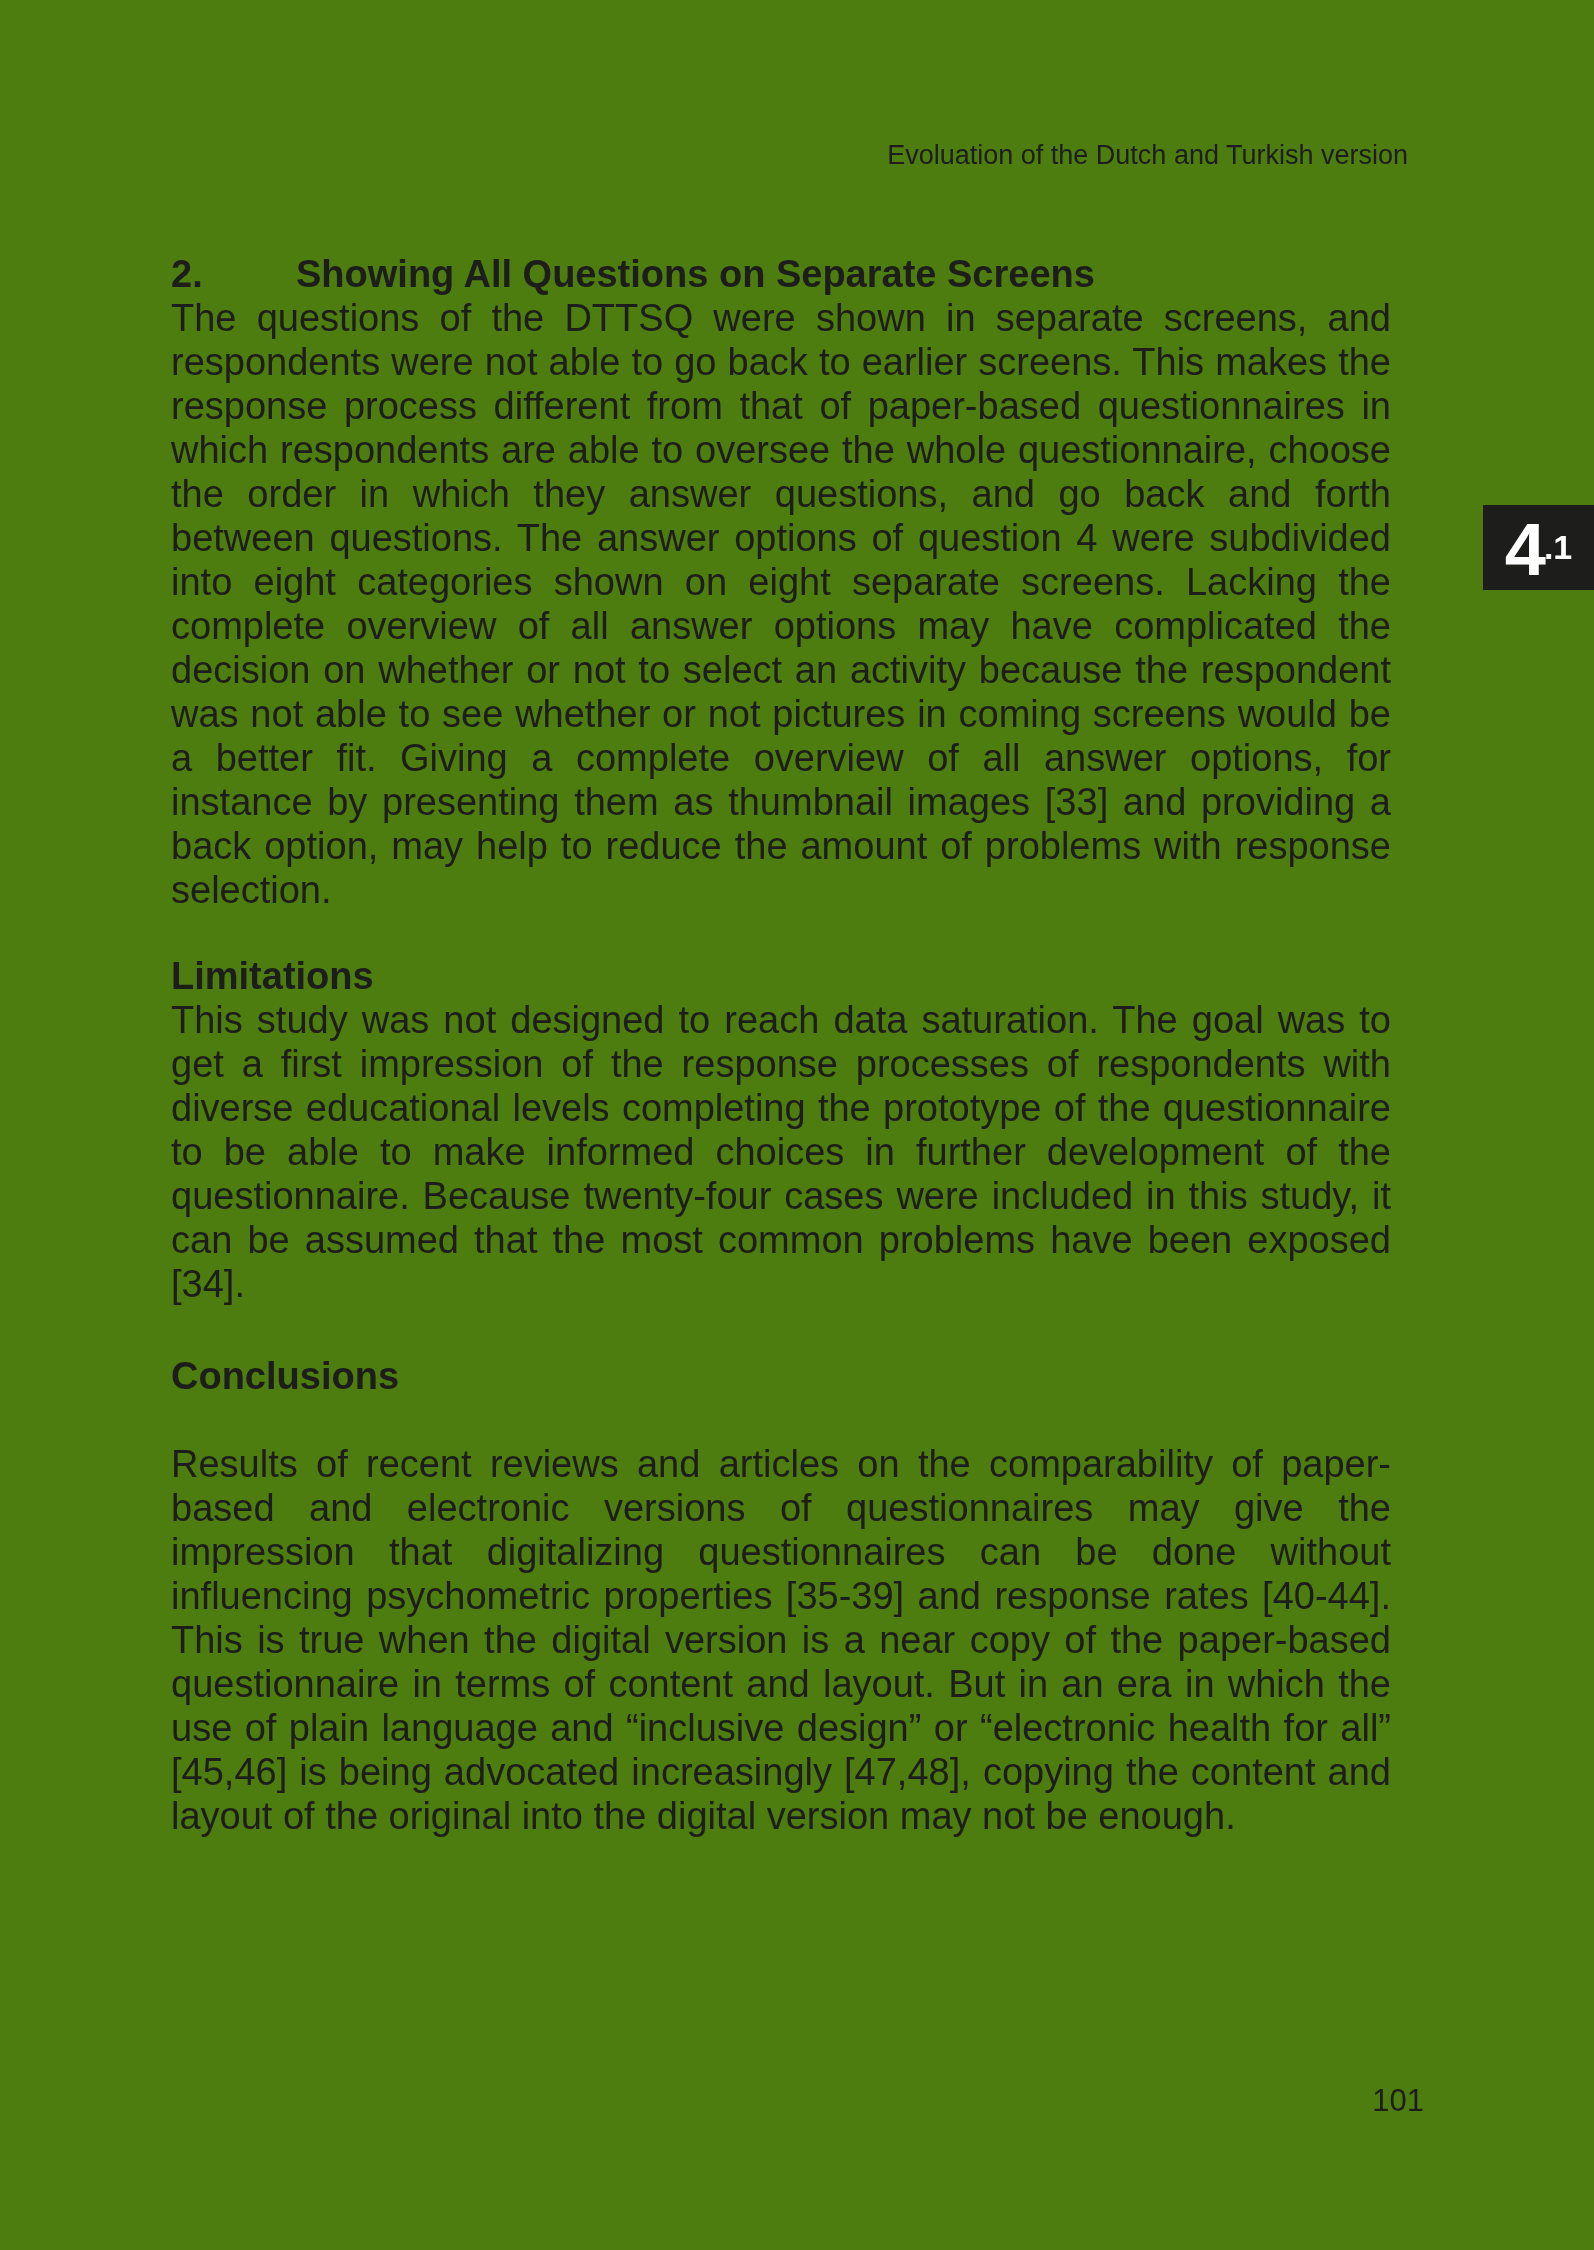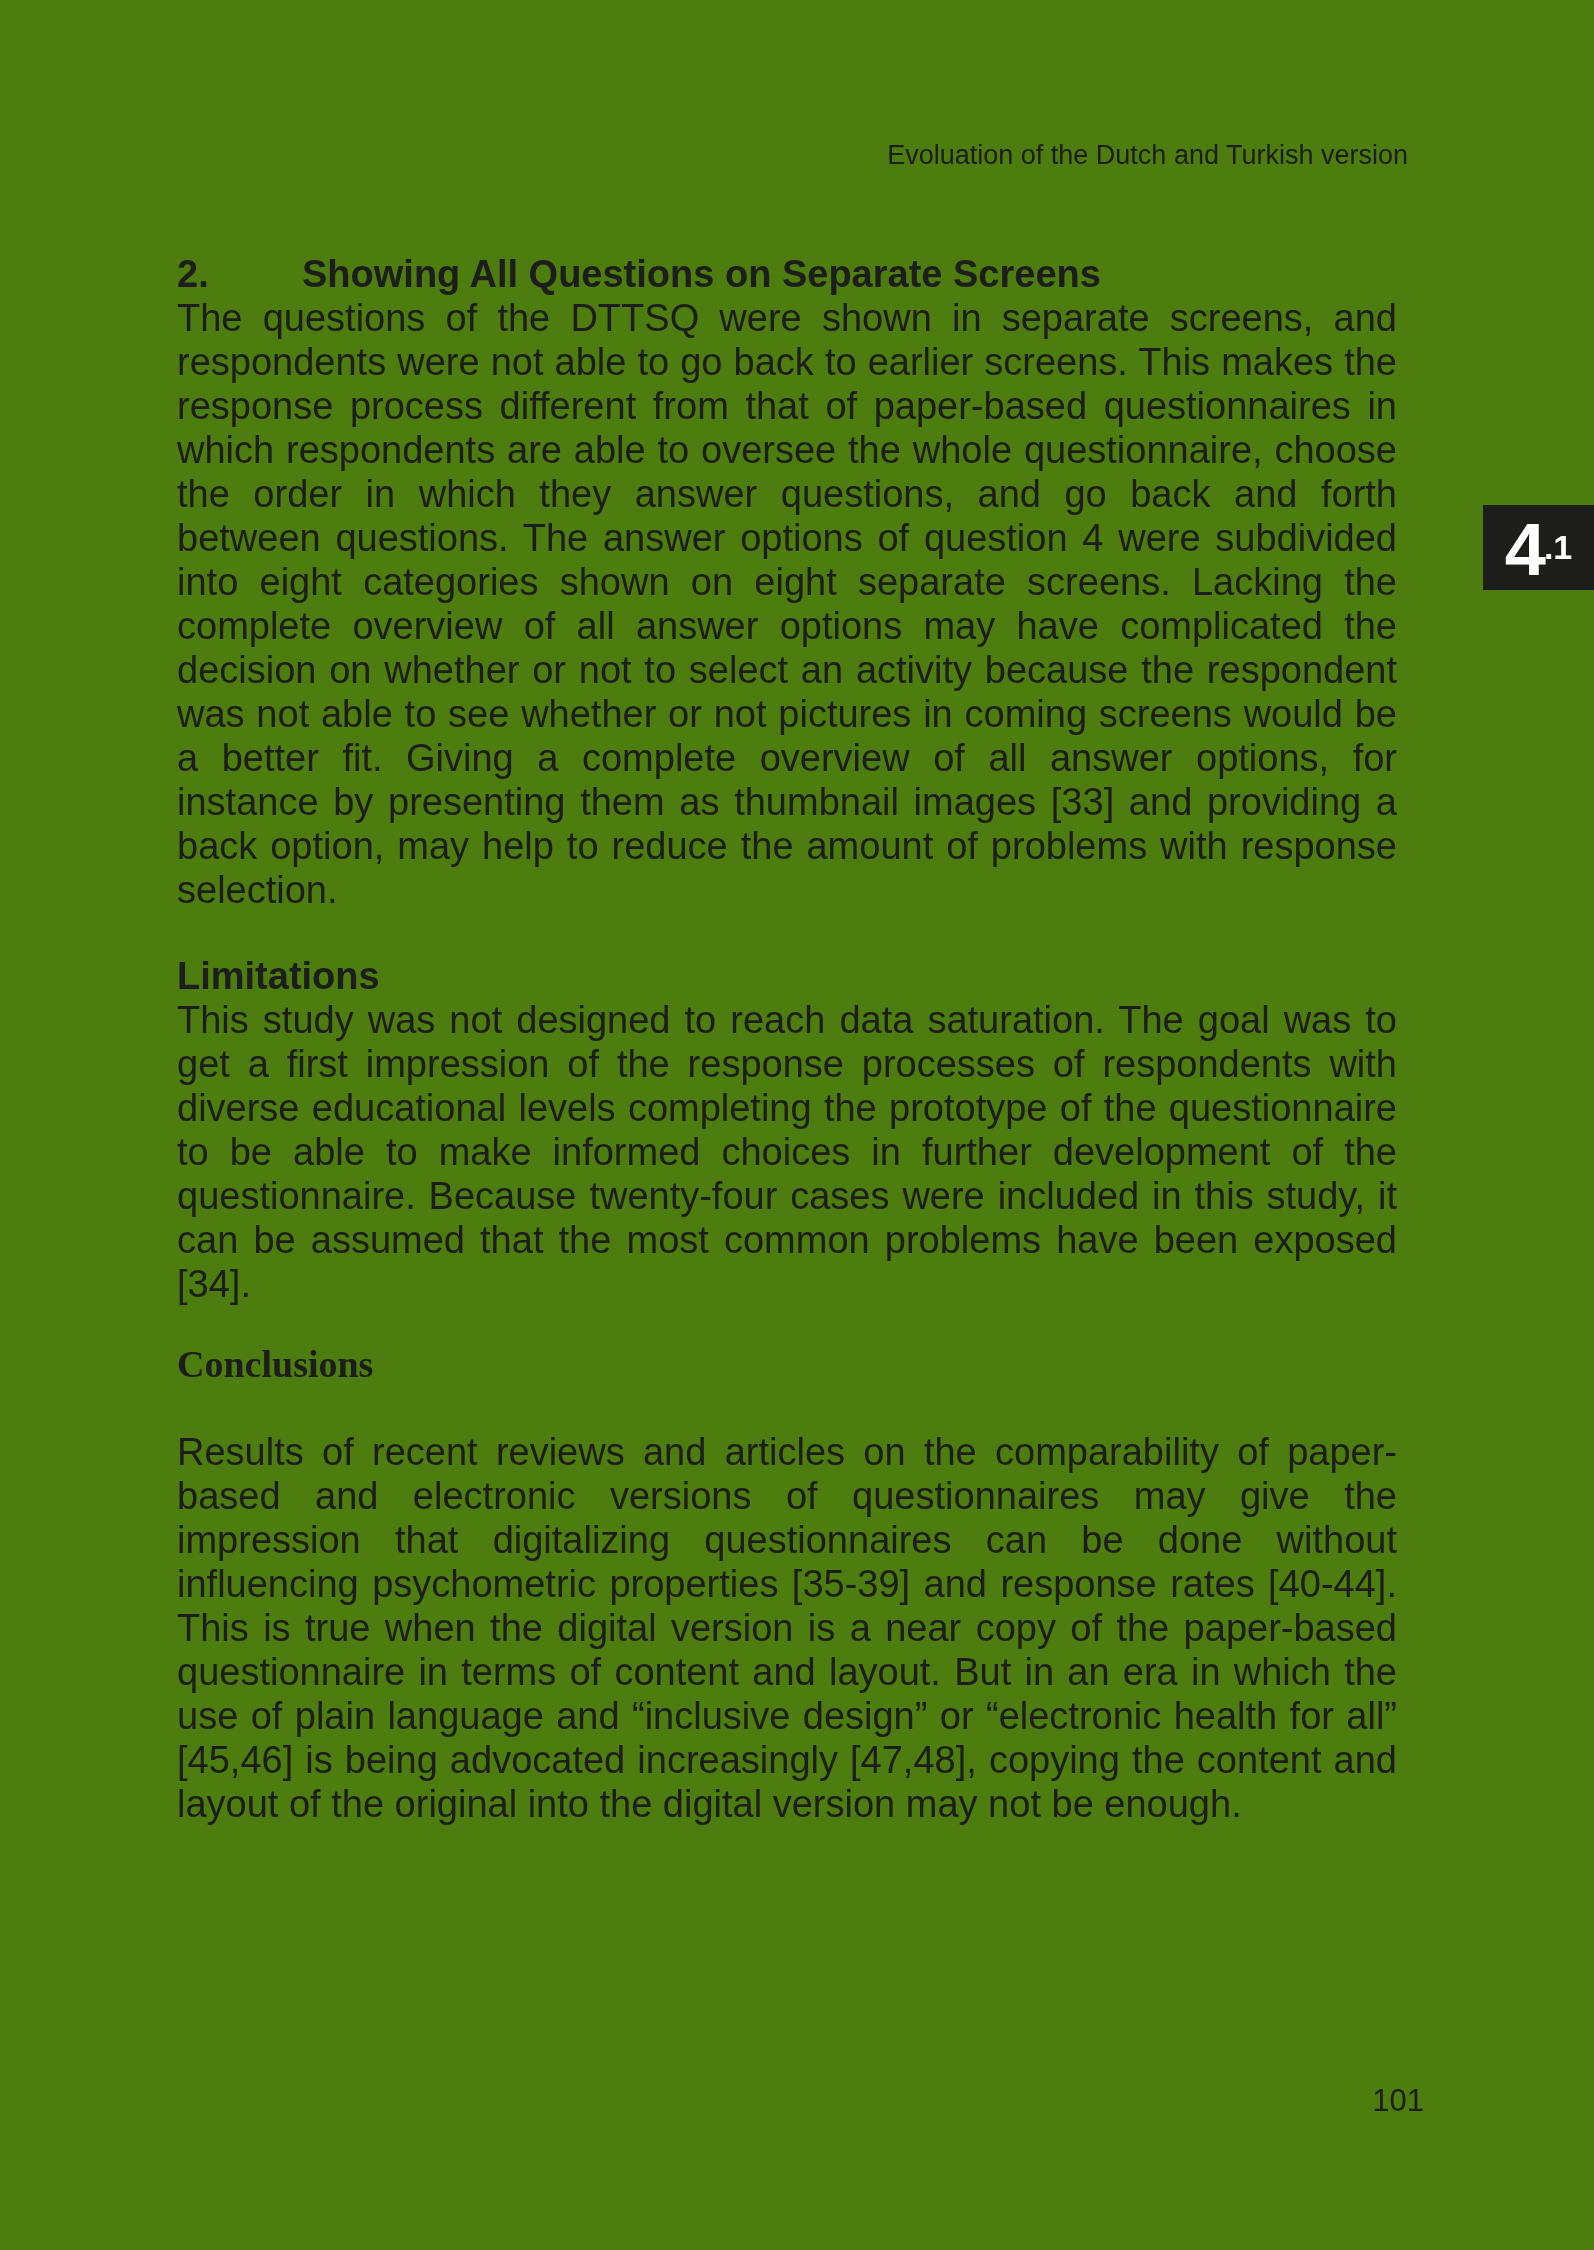--- a/index.html
+++ b/index.html
@@ -22,42 +22,42 @@
     left: 188px;
     width: 1220px;
     text-align: right;
     font-size: 27px;
     line-height: 34px;
     color: #1d1d1b;
   }
   .content {
     position: absolute;
     top: 252px;
-    left: 177px;
+    left: 171px;
     width: 1220px;
     font-size: 38px;
     line-height: 44px;
   }
   .section-heading {
     font-weight: bold;
     font-size: 38px;
     line-height: 44px;
     white-space: nowrap;
   }
   .section-heading .h-num {
     display: inline-block;
     width: 125px;
   }
   .body-para {
     margin: 0;
     text-align: justify;
     text-justify: inter-word;
   }
   .gap-sm { margin-top: 42px; }
-  .gap-md { margin-top: 36px; font-family: Liberation Serif, serif; }
+  .gap-md { margin-top: 48px; }
   .gap-lg { margin-top: 44px; }
   .chapter-tab {
     position: absolute;
     top: 505px;
     right: 0;
     width: 111px;
     height: 85px;
     background: #1d1d1b;
     color: #ffffff;
     display: flex;

